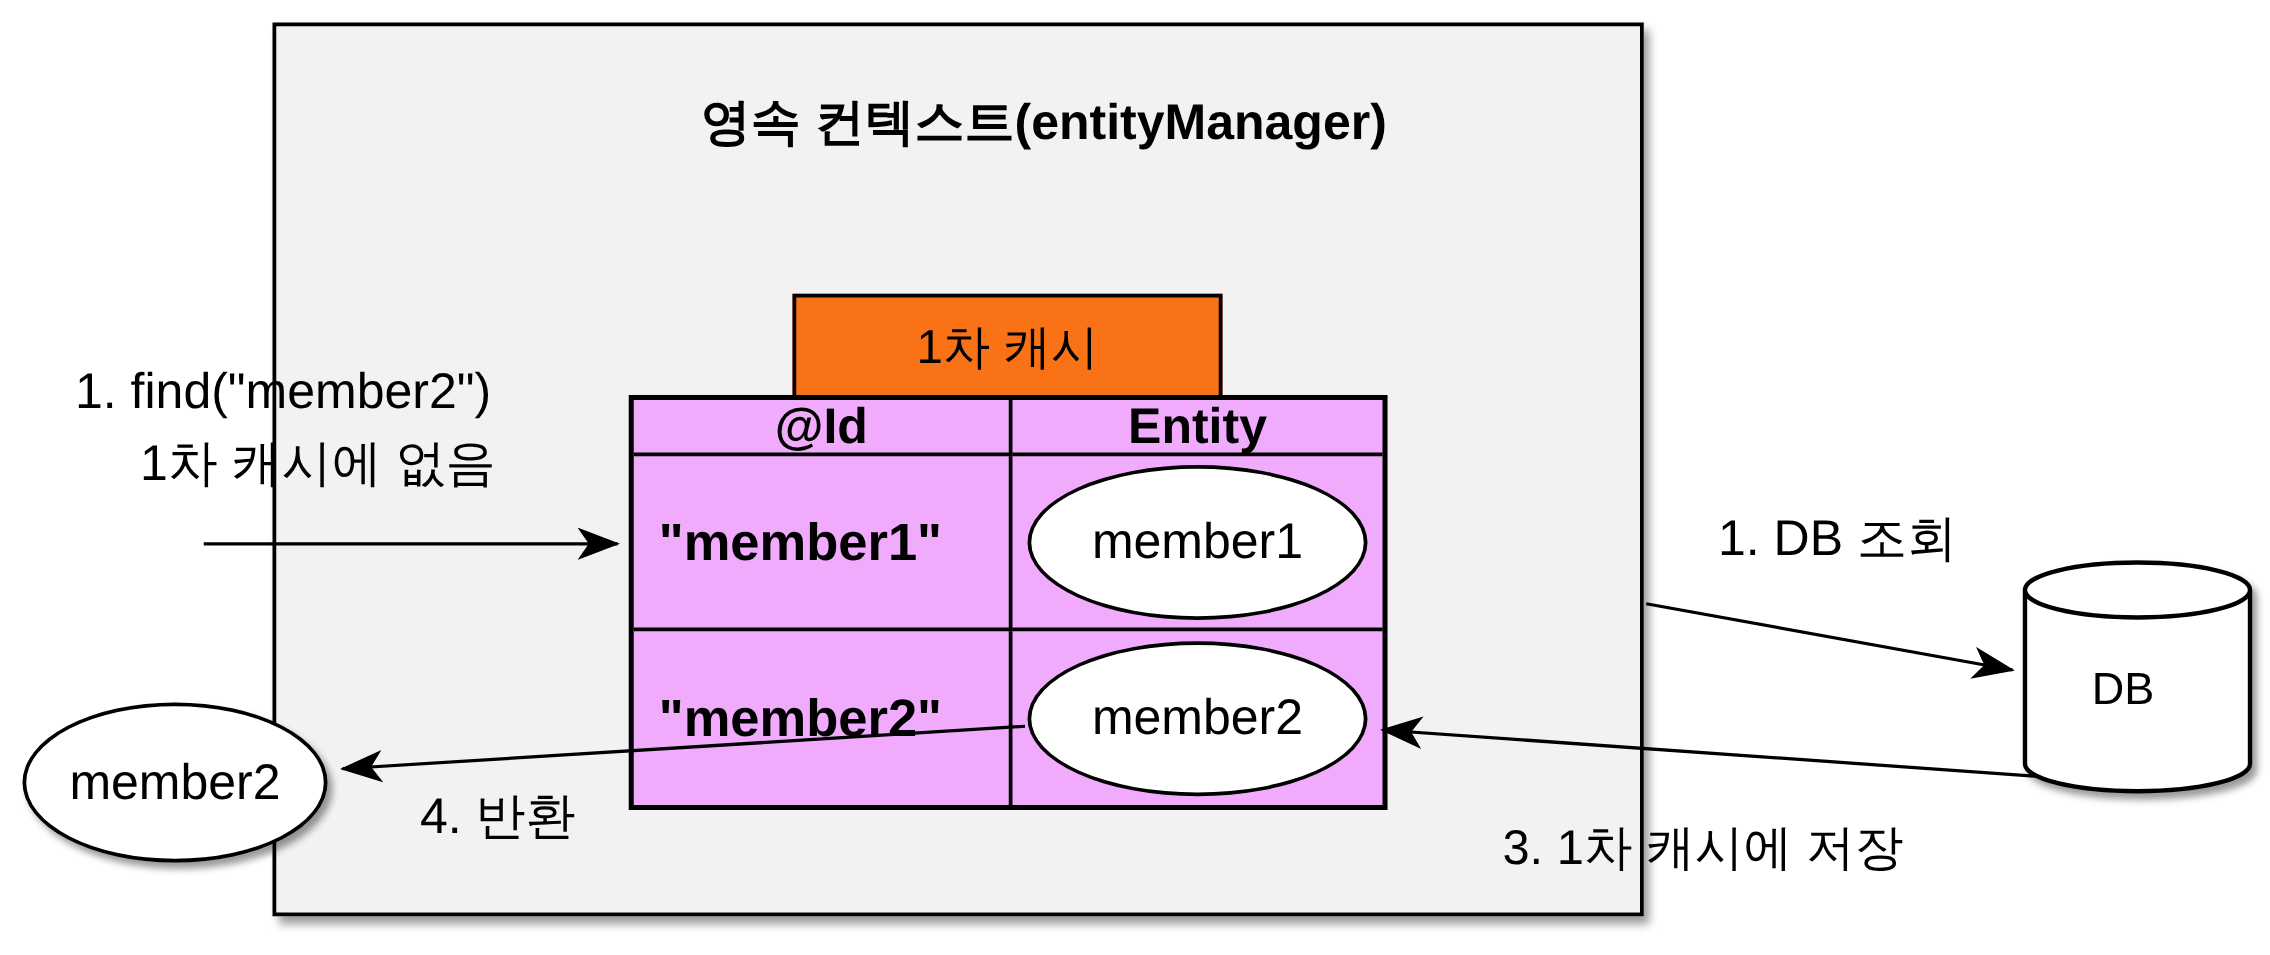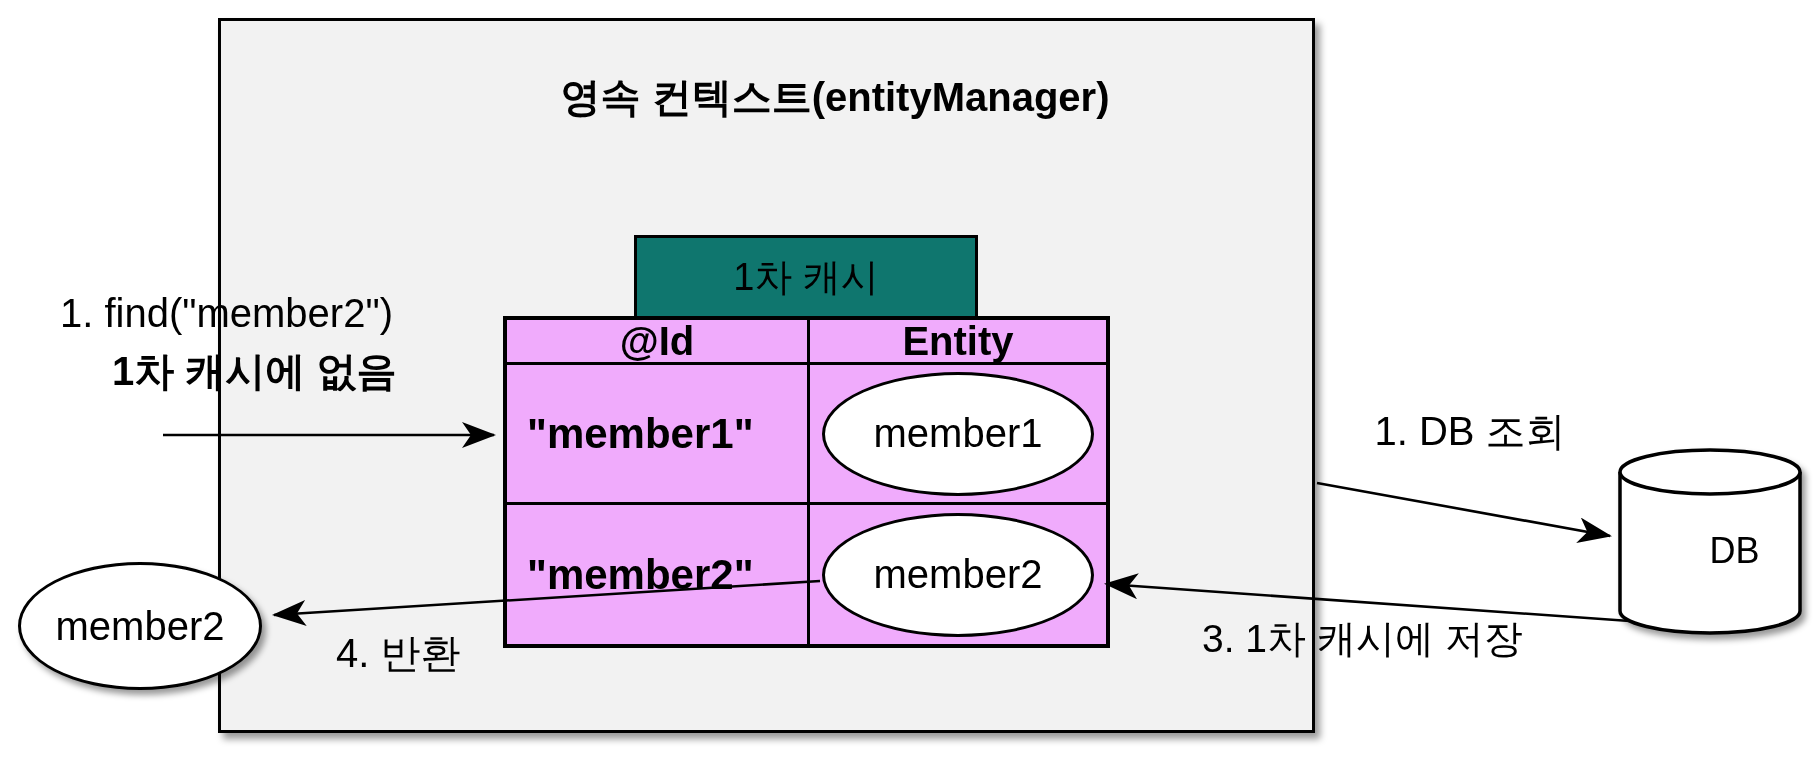--- a/index.html
+++ b/index.html
@@ -35,21 +35,21 @@
     font-size: 40px;
     font-weight: bold;
     letter-spacing: 0px;
   }
 
   
   .cache-label-box {
     position: absolute;
     left: 634px; top: 235px;
     width: 344px; height: 84px;
-    background: #0f766e;
+    background: #f97316;
     border: 3.5px solid #000;
     display: flex;
     align-items: center;
     justify-content: center;
     font-size: 38px;
   }
 
   
   .cache-table {
     position: absolute;
@@ -113,35 +113,34 @@
     z-index: 4;
     pointer-events: none;
   }
   .db-label {
     position: absolute;
     left: 1620px; top: 530px;
     width: 157px;
     text-align: center;
     font-size: 36px;
     z-index: 5;
-    margin-left: 36px;
   }
 
   
   .note {
     position: absolute;
     font-size: 40px;
     line-height: 1.18;
     white-space: nowrap;
     z-index: 6;
   }
   .note-step1-l1 { left: 60px;  top: 290px; }
-  .note-step1-l2 { left: 112px; top: 348px; font-weight: bold; }
+  .note-step1-l2 { left: 112px; top: 348px; }
   .note-step2    { left: 1355px; top: 408px; width: 230px; text-align: center; }
-  .note-step3    { left: 1202px; top: 616px; font-size: 39px; }
+  .note-step3    { left: 1202px; top: 656px; font-size: 39px; }
   .note-step4    { left: 296px;  top: 630px; margin-left: 40px; }
 </style>
 </head>
 <body>
 
 <div class="stage">
 
   <div class="pc-box"></div>
   <div class="pc-title">영속 컨텍스트(entityManager)</div>
 

